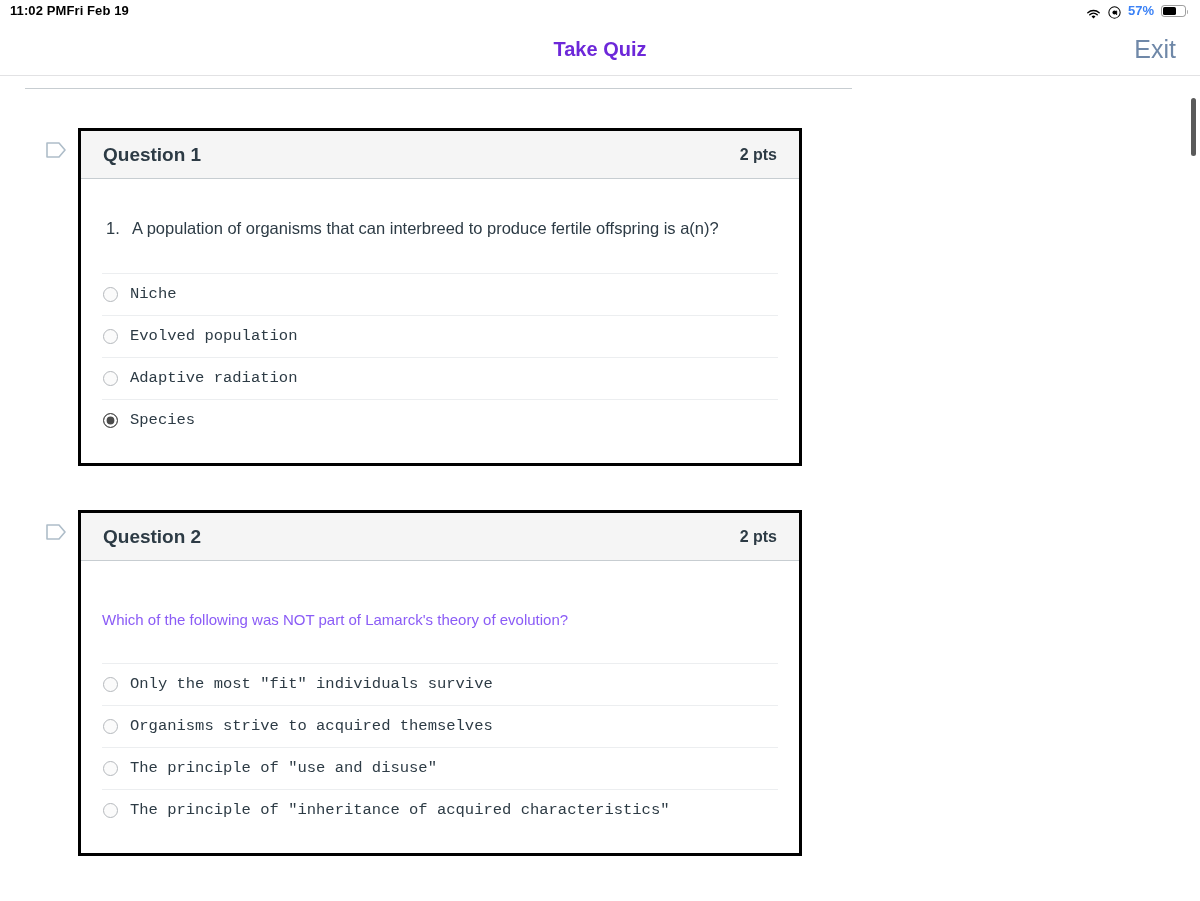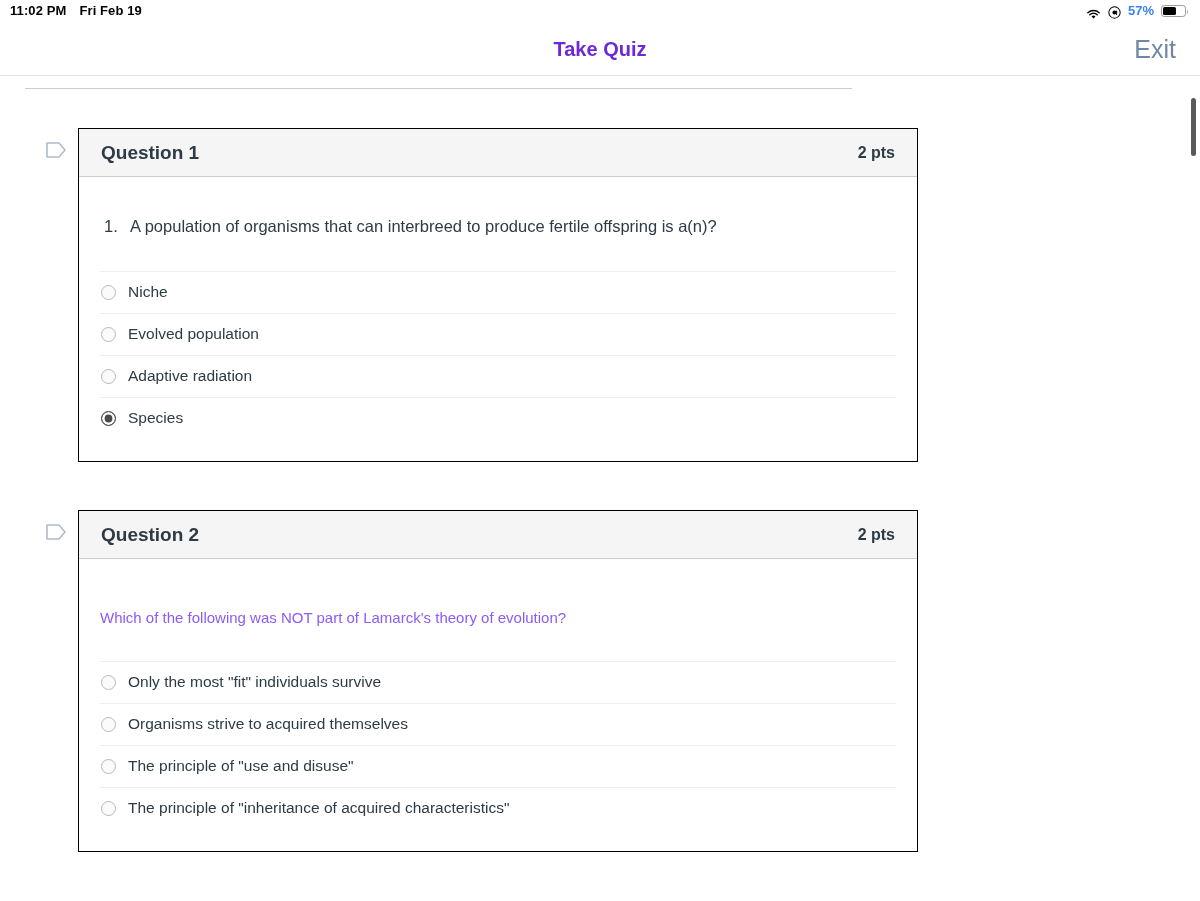--- a/index.html
+++ b/index.html
@@ -11,21 +11,21 @@
     overflow:hidden;
   }
 
   
   .statusbar {
     position:absolute; top:0; left:0; width:1200px; height:22px;
     display:flex; align-items:center;
   }
   .sb-left {
     position:absolute; left:10px; top:0; height:22px;
-    display:flex; align-items:center; gap:13px;
+    display:flex; align-items:center; 
   }
   .sb-time, .sb-date {
     font-size:13px; font-weight:bold; color:#000; letter-spacing:0.1px;
     line-height:22px;
   }
   .sb-right {
     position:absolute; right:14px; top:0; height:22px;
     display:flex; align-items:center; gap:7px;
   }
   .sb-pct { font-size:13px; font-weight:bold; color:#3b82f6; line-height:22px; }
@@ -80,22 +80,22 @@
   .qwrap { position:absolute; left:0; width:1200px; }
   #q1wrap { top:52px; }
   #q2wrap { top:434px; }
 
   .flag-icon {
     position:absolute; left:45px; top:12px;
     width:22px; height:20px; cursor:pointer;
   }
 
   .qcard {
-    position:absolute; left:78px; width:840px;
-    border:1px solid #000000; background:#ffffff;
+    position:absolute; left:78px; width:724px;
+    border:3px solid #000000; background:#ffffff;
   }
   .qhead {
     height:48px; background:#f5f5f5;
     border-bottom:1px solid #c7cdd1;
     display:flex; align-items:center; justify-content:space-between;
     padding:0 22px;
   }
   .qname { font-size:19px; font-weight:bold; color:#2d3b45; }
   .qpts  { font-size:16px; font-weight:bold; color:#2d3b45; }
 
@@ -125,21 +125,21 @@
     border-radius:50%;
     border:1px solid #b5b9bd;
     background:#fbfbfb;
     margin-right:12px;
   }
   .radio.selected {
     border:1px solid #4b4b4b;
     background:#4b4b4b;
     box-shadow: inset 0 0 0 2.6px #ffffff;
   }
-  .ans-text { font-size:15.5px; color:#2d3b45; }
+  .ans-text { font-size:15.5px; color:#2d3b45;font-family:Liberation Mono, monospace; }
 
   .qpad-bottom { height:22px; }
 </style>
 </head>
 <body>
 
 <div class="statusbar">
   <div class="sb-left">
     <span class="sb-time">11:02 PM</span>
     <span class="sb-date">Fri Feb 19</span>

